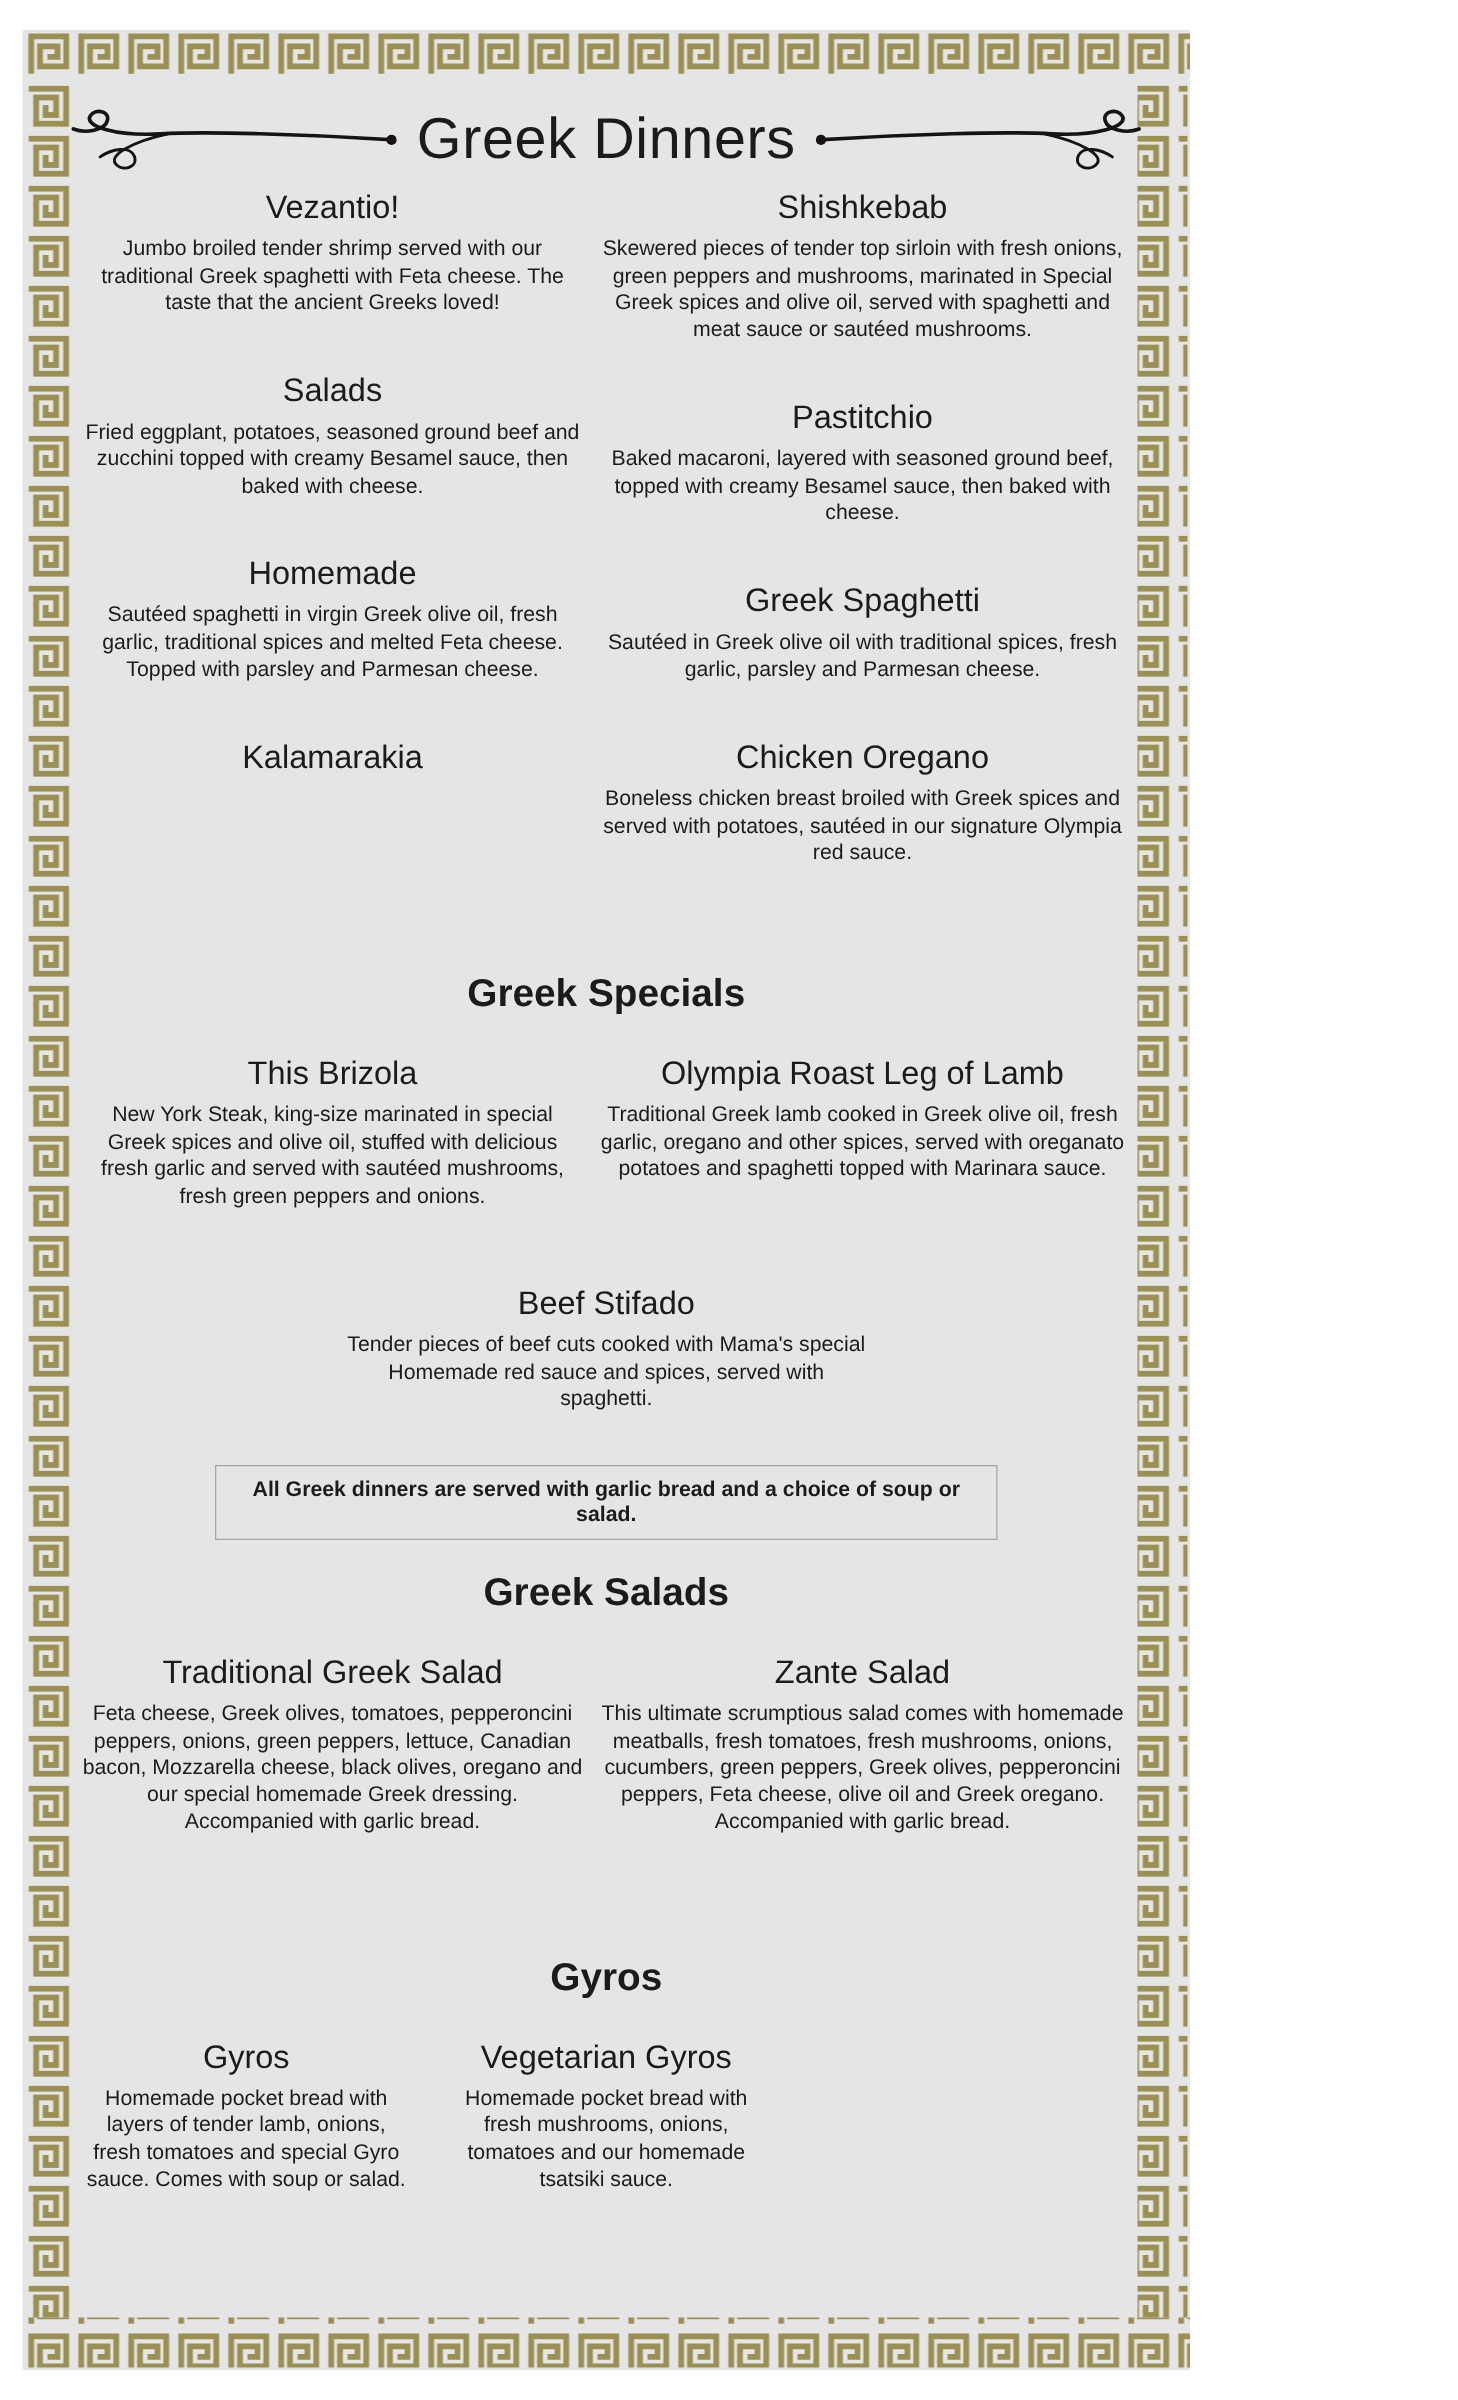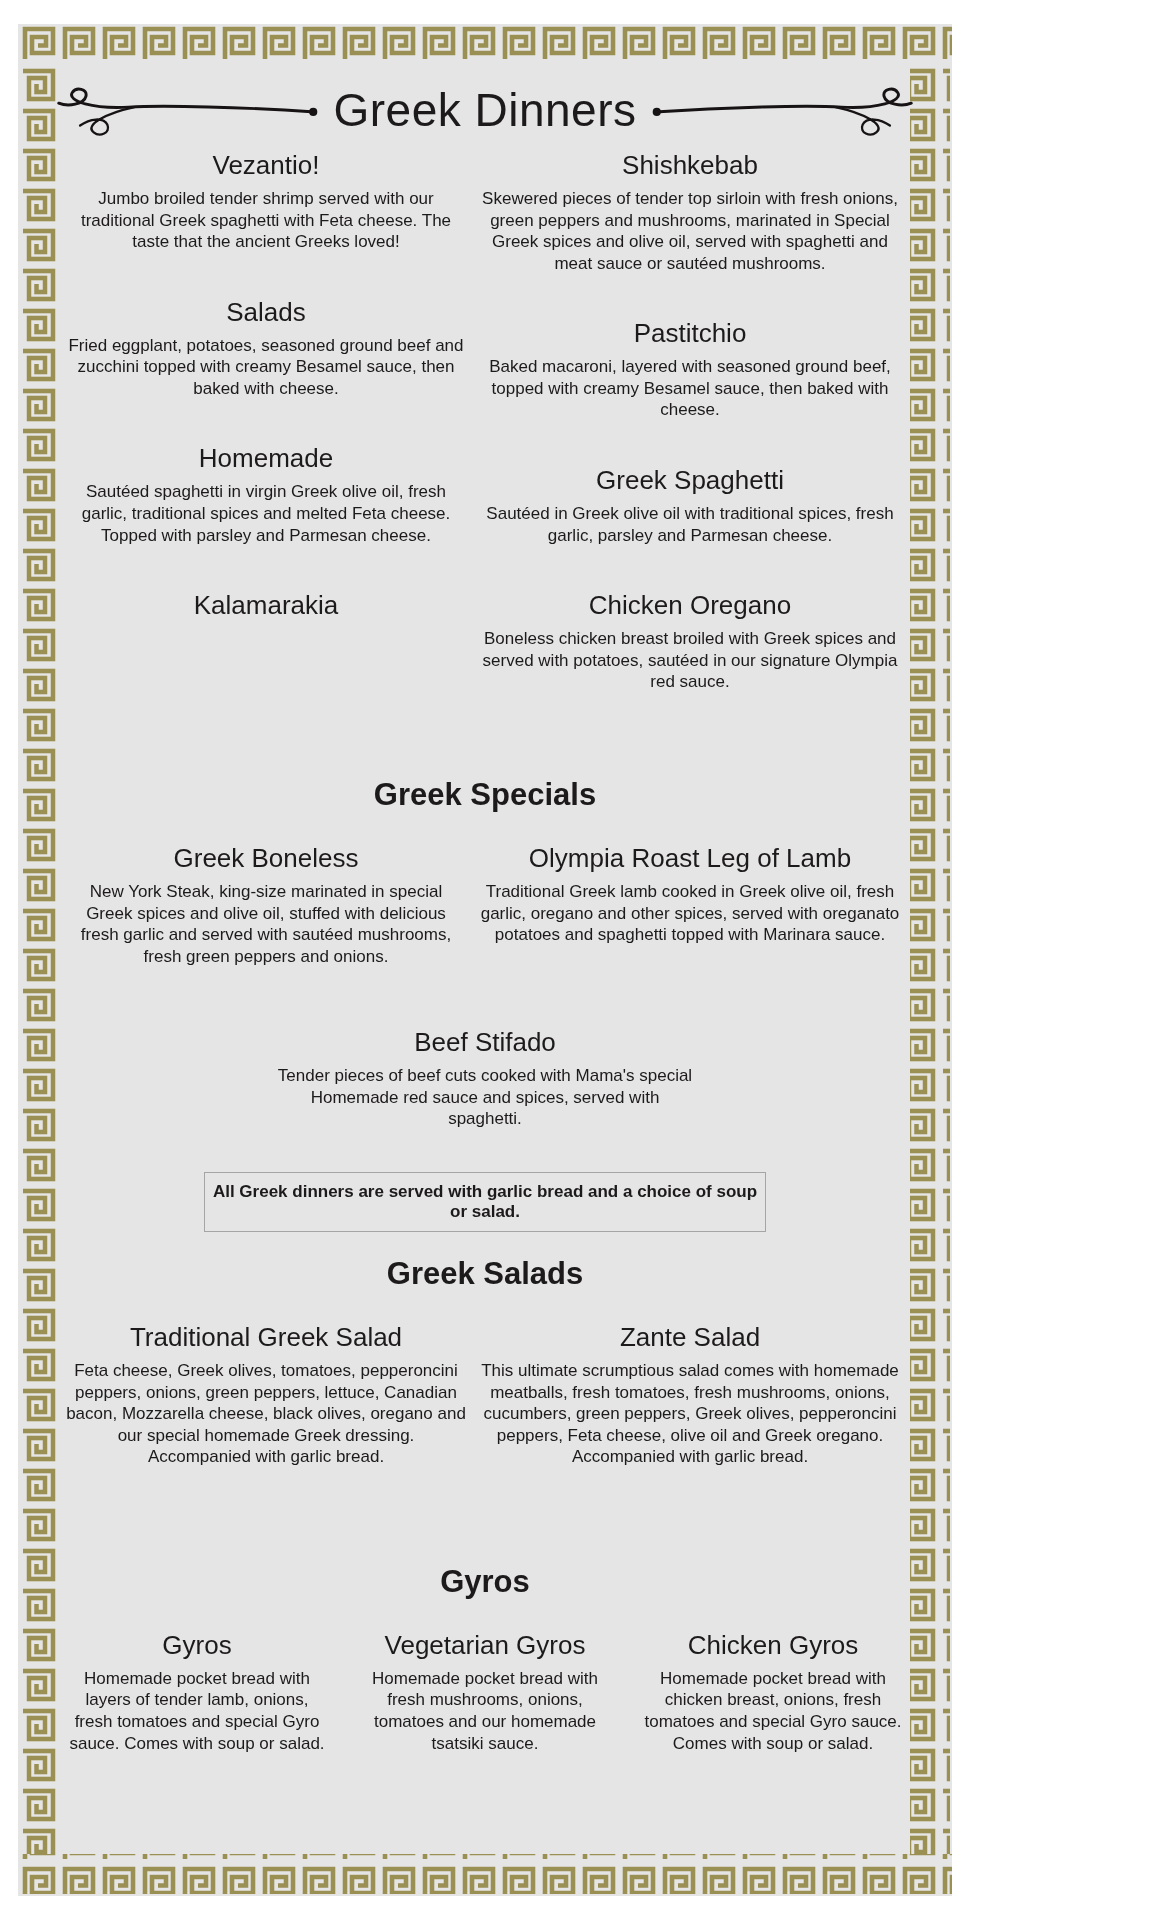--- a/index.html
+++ b/index.html
@@ -39,21 +39,21 @@
   .item { text-align:center; margin-bottom:44px; }
   .item h3 { font-size:26px; font-weight:400; margin-bottom:7px; }
   .item p  { font-size:17px; line-height:1.27; }
   .center-item { margin:16px auto 0 auto; }
   .center-item p { max-width:420px; margin:0 auto; }
   .section-heading {
     font-size:31px; font-weight:700; text-align:center;
     margin:40px 0 30px 0;
   }
   .note-box {
-    width:562px; margin:42px auto 22px auto;
+    width:626px; margin:42px auto 22px auto;
     border:1px solid #a5a5a5; padding:9px 6px;
     text-align:center; font-size:17px; font-weight:700;
   }
   .gyros-grid .item p { font-size:17px; }
 </style>
 </head>
 <body>
 
 <div class="frame">
 
@@ -124,21 +124,21 @@
           <p>Boneless chicken breast broiled with Greek spices and served with potatoes, sautéed in our signature Olympia red sauce.</p>
         </div>
       </div>
     </div>
 
     <h2 class="section-heading">Greek Specials</h2>
 
     <div class="two-col">
       <div>
         <div class="item">
-          <h3>Greek Boneless</h3>
+          <h3>This Brizola</h3>
           <p>New York Steak, king-size marinated in special Greek spices and olive oil, stuffed with delicious fresh garlic and served with sautéed mushrooms, fresh green peppers and onions.</p>
         </div>
       </div>
       <div>
         <div class="item">
           <h3>Olympia Roast Leg of Lamb</h3>
           <p>Traditional Greek lamb cooked in Greek olive oil, fresh garlic, oregano and other spices, served with oreganato potatoes and spaghetti topped with Marinara sauce.</p>
         </div>
       </div>
     </div>
@@ -173,20 +173,16 @@
 
     <div class="three-col gyros-grid">
       <div class="item">
         <h3>Gyros</h3>
         <p>Homemade pocket bread with layers of tender lamb, onions, fresh tomatoes and special Gyro sauce. Comes with soup or salad.</p>
       </div>
       <div class="item">
         <h3>Vegetarian Gyros</h3>
         <p>Homemade pocket bread with fresh mushrooms, onions, tomatoes and our homemade tsatsiki sauce.</p>
       </div>
-      <div class="item">
-        <h3>Chicken Gyros</h3>
-        <p>Homemade pocket bread with chicken breast, onions, fresh tomatoes and special Gyro sauce. Comes with soup or salad.</p>
-      </div>
     </div>
 
   </div>
 </div>
 
 </body></html>

